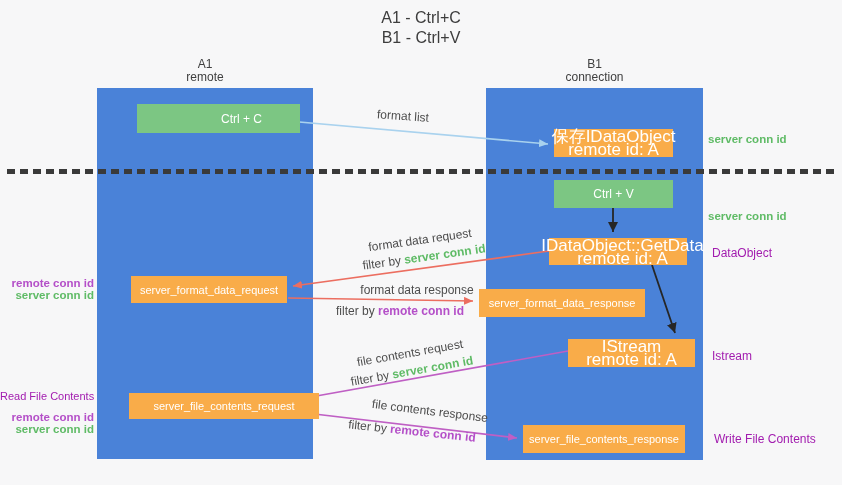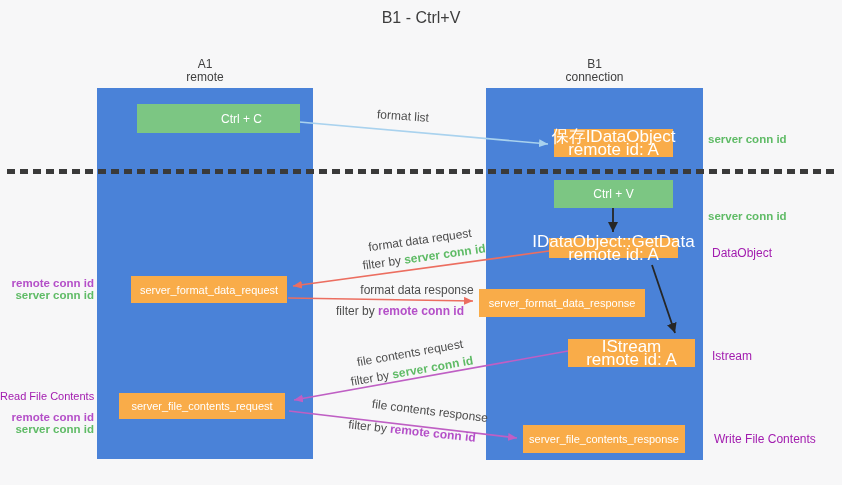--- a/index.html
+++ b/index.html
@@ -25,20 +25,21 @@
   .sideR{position:absolute;white-space:nowrap;}
   .plain{font-size:12px;color:#a21caf;}
   svg.arrows{position:absolute;left:0;top:0;pointer-events:none;}
 </style>
 </head>
 <body>
 
 <div id="stage">
 
   <div class="title">
+    <div>A1 - Ctrl+C</div>
     <div>B1 - Ctrl+V</div>
   </div>
 
   <div class="colhdr" style="left:97px;top:58px;width:216px;">
     <div>A1</div>
     <div>remote</div>
   </div>
   <div class="colhdr" style="left:486px;top:58px;width:217px;">
     <div>B1</div>
     <div>connection</div>
@@ -72,32 +73,32 @@
     <line x1="568" y1="351" x2="294" y2="400" stroke="#bf5fc4" stroke-width="1.6" marker-end="url(#mMag)"></line>
     <line x1="289" y1="411" x2="517" y2="438" stroke="#bf5fc4" stroke-width="1.6" marker-end="url(#mMag)"></line>
   </svg>
 
   <div class="box green" style="left:137px;top:104px;width:117px;height:29px;padding-left:46px;">
     <span>Ctrl + C</span>
   </div>
   <div class="box orange" style="left:131px;top:276px;width:156px;height:27px;">
     <span>server_format_data_request</span>
   </div>
-  <div class="box orange" style="left:119px;top:393px;width:166px;height:26px;">
+  <div class="box orange" style="left:129px;top:393px;width:190px;height:26px;">
     <span>server_file_contents_request</span>
   </div>
 
   <div class="box orange two" style="left:554px;top:129px;width:119px;height:28px;">
     <span>保存IDataObject</span>
     <span>remote id: A</span>
   </div>
   <div class="box green" style="left:554px;top:180px;width:119px;height:28px;">
     <span>Ctrl + V</span>
   </div>
-  <div class="box orange two" style="left:549px;top:238px;width:129px;height:20px;">
+  <div class="box orange two" style="left:549px;top:238px;width:129px;height:27px;padding-left:9px;">
     <span>IDataObject::GetData</span>
     <span>remote id: A</span>
   </div>
   <div class="box orange" style="left:479px;top:289px;width:166px;height:28px;">
     <span>server_format_data_response</span>
   </div>
   <div class="box orange two" style="left:568px;top:339px;width:127px;height:28px;">
     <span>IStream</span>
     <span>remote id: A</span>
   </div>

